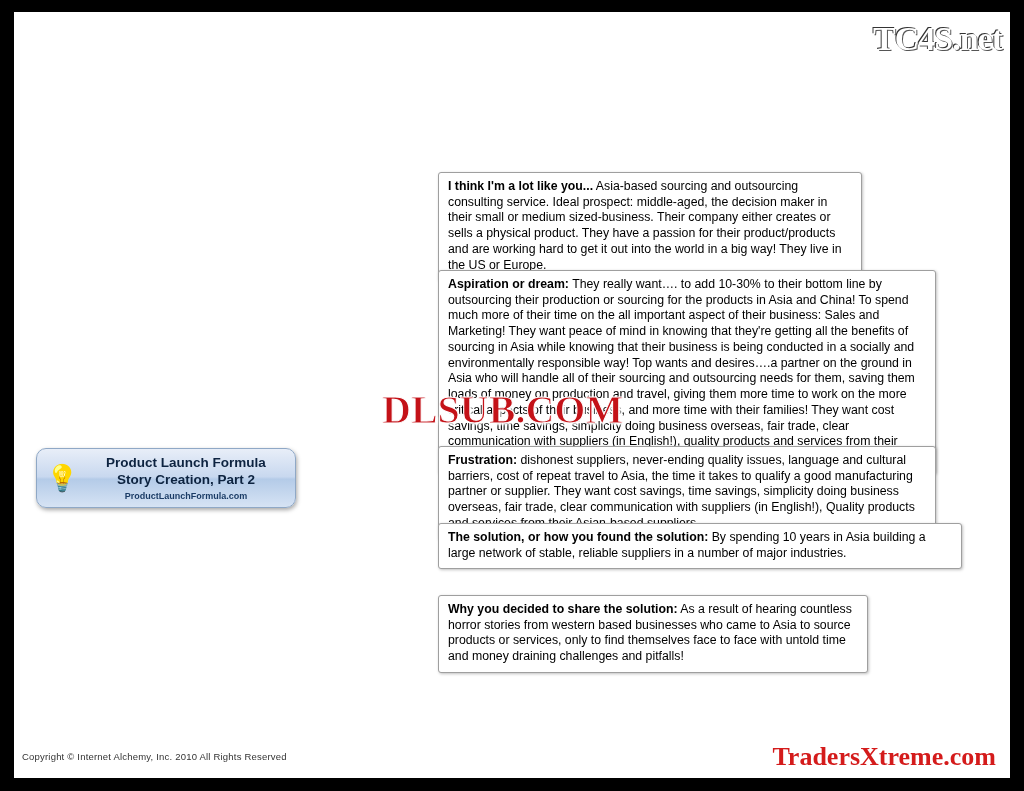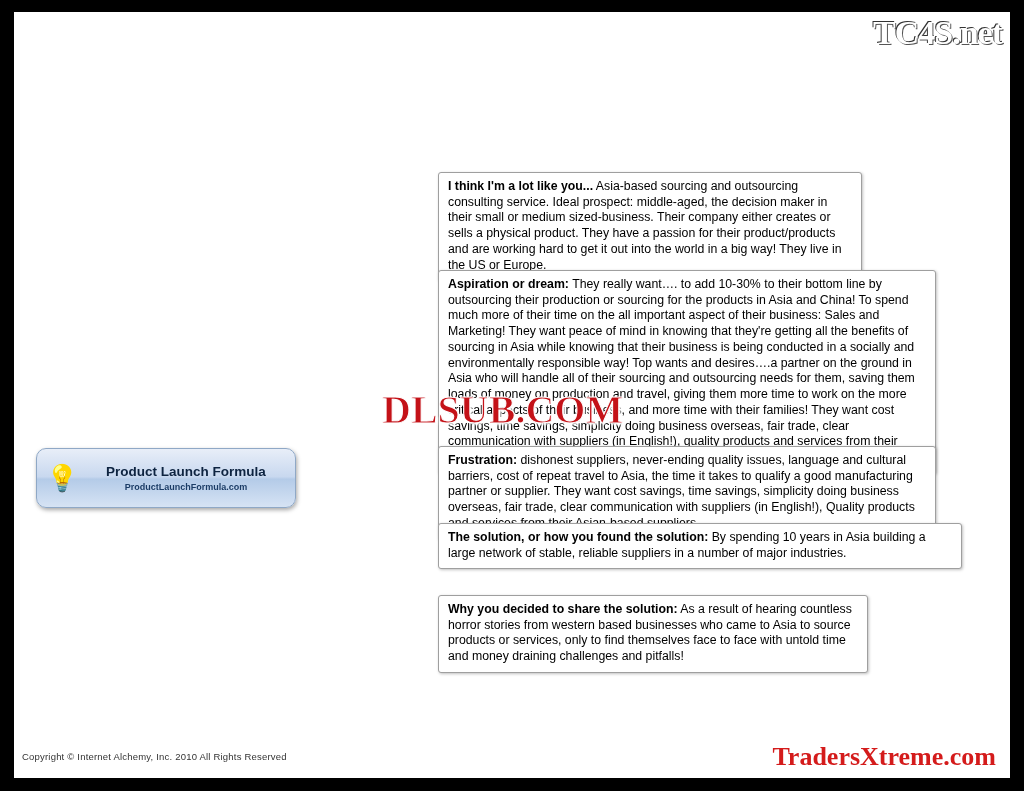--- a/index.html
+++ b/index.html
@@ -20,21 +20,21 @@
     top: 12px;
     width: 996px;
     height: 766px;
     background: #ffffff;
     overflow: hidden;
   }
   
   .brand-top {
     position: absolute;
     right: 8px;
-    top: 2px;
+    top: 8px;
     font-family: "Liberation Serif", serif;
     font-weight: bold;
     font-size: 34px;
     color: #ffffff;
     letter-spacing: -1px;
     text-shadow: 1px 1px 0 #555, -1px -1px 0 #333;
     z-index: 40;
   }
   .brand-bottom {
     position: absolute;
@@ -191,20 +191,21 @@
 
 <div class="slide">
 
   <div class="brand-top">TC4S.net</div>
 
 
   <div class="logo-badge">
     <div class="bulb">💡</div>
     <div class="logo-text">
       <div class="logo-l1">Product Launch Formula</div>
+      <div class="logo-l2">Story Creation, Part 2</div>
       <div class="logo-l3">ProductLaunchFormula.com</div>
     </div>
   </div>
 
   <div class="panel" id="panel-0">
     <span class="lbl">I think I'm a lot like you...</span>
     <span>Asia-based sourcing and outsourcing consulting service. Ideal prospect: middle-aged, the decision maker in their small or medium sized-business. Their company either creates or sells a physical product. They have a passion for their product/products and are working hard to get it out into the world in a big way! They live in the US or Europe.</span>
   </div>
 
   <div class="panel" id="panel-1">

